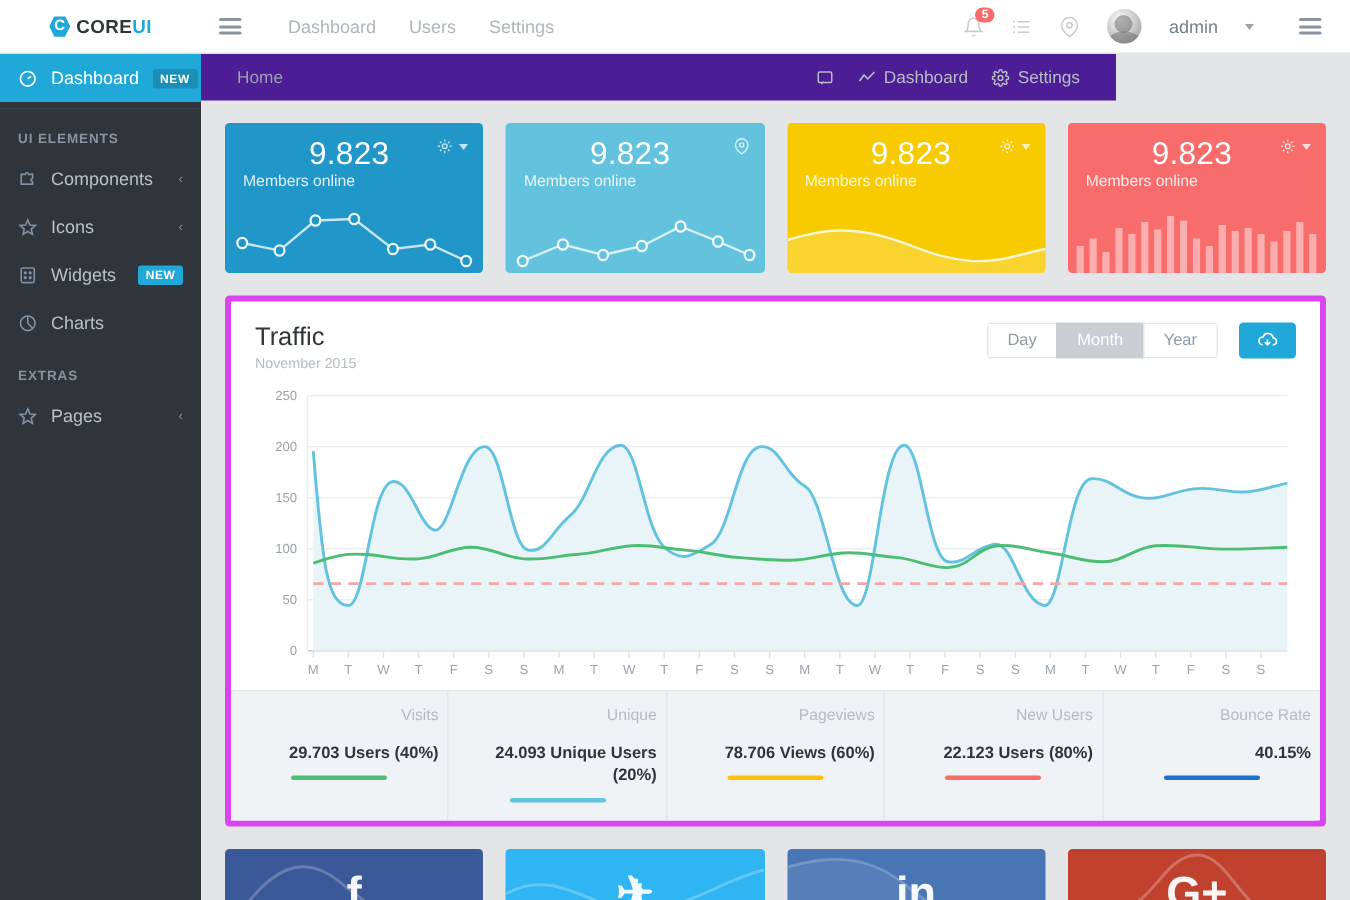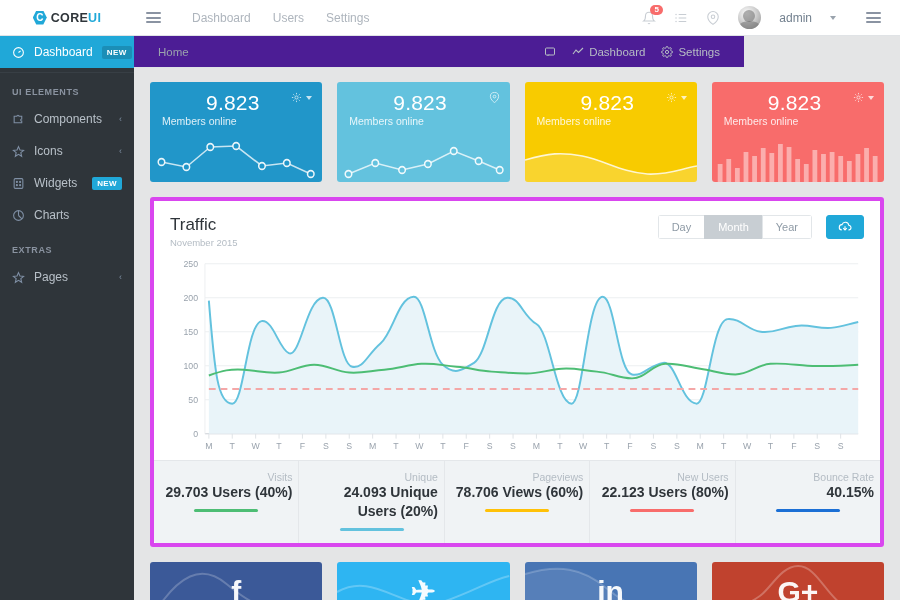--- a/index.html
+++ b/index.html
@@ -141,21 +141,21 @@
 
   .chart-area { padding: 8px 14px 0 10px; height: 212px; position: relative; }
   .chart-area svg { width: 100%; height: 100%; display: block; }
 
   .stats-footer {
     display: flex; border-top: 1px solid #e4e7ea; background: #f0f3f5; border-radius: 0 0 3px 3px;
   }
   .stat-cell { flex: 1; text-align: right; padding: 10px 6px 12px; border-right: 1px solid #e4e7ea; }
   .stat-cell:last-child { border-right: none; }
   .sc-title { font-size: 10.5px; color: #b4bcc4; }
-  .sc-value { font-size: 14px; color: #2f353a; font-weight: bold; margin-top: 0; line-height: 1.35; }
+  .sc-value { font-size: 11px; color: #2f353a; font-weight: bold; margin-top: 12px; line-height: 1.35; }
   .sc-bar { height: 3px; width: 64px; margin: 7px auto 0; border-radius: 2px; }
 
   
   .social-row { display: flex; gap: 15px; margin-top: 15px; }
   .social-card {
     flex: 1; height: 60px; border-radius: 3px 3px 0 0; position: relative; overflow: hidden;
     display: flex; align-items: center; justify-content: center;
   }
   .social-card .wave { position: absolute; inset: 0; }
   .social-card .wave svg { width: 100%; height: 100%; display: block; }

